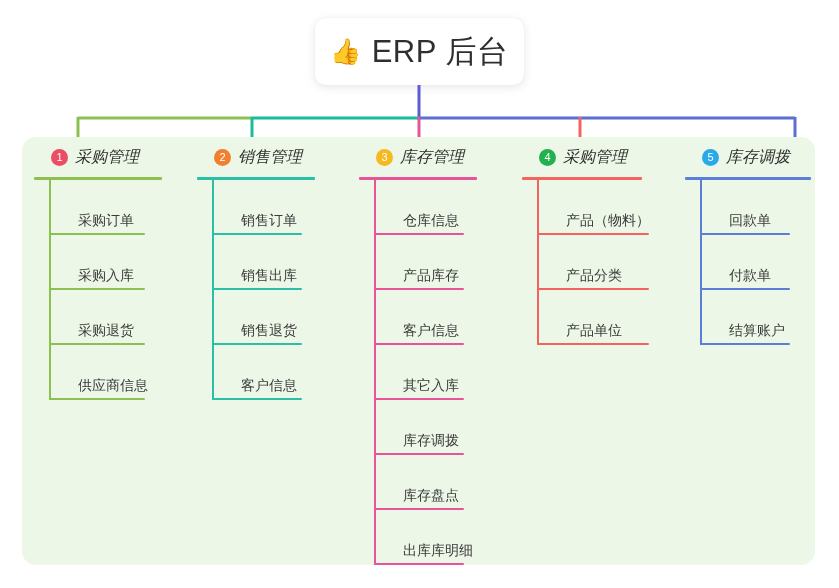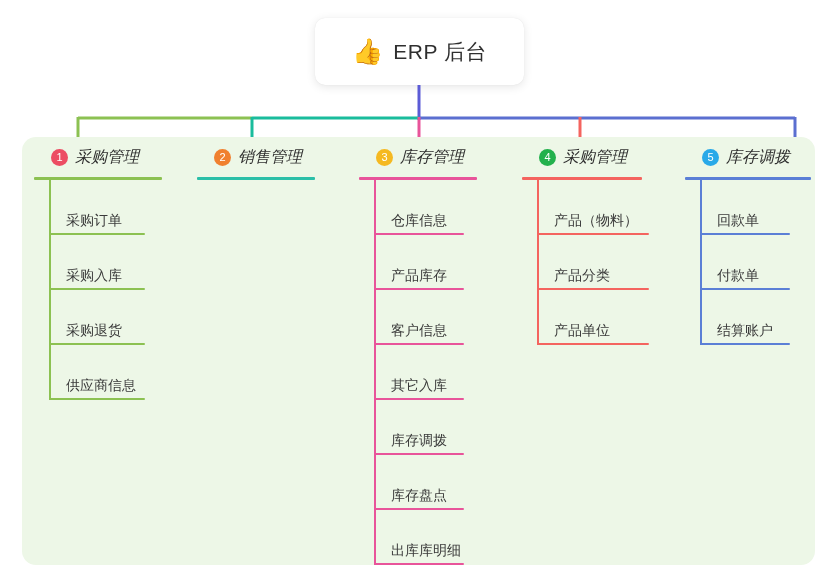--- a/index.html
+++ b/index.html
@@ -31,21 +31,21 @@
     justify-content: center;
     gap: 10px;
     box-sizing: border-box;
   }
   #root-card .thumb {
     font-size: 25px;
     line-height: 1;
     display: block;
   }
   #root-card .title-text {
-    font-size: 21px;
+    font-size: 31px;
     color: #2f2f2f;
     letter-spacing: 0.5px;
     white-space: nowrap;
   }
 
   
   #connectors {
     position: absolute;
     left: 0;
     top: 0;
@@ -119,21 +119,21 @@
     top: 0;
     width: 2px;
     background: currentColor;
   }
   .item {
     position: relative;
     height: 55px;
     box-sizing: border-box;
     display: flex;
     align-items: flex-end;
-    padding-left: 17px;
+    padding-left: 29px;
     padding-bottom: 5px;
   }
   .item .label {
     font-size: 14px;
     color: #3a3a3a;
     white-space: nowrap;
     position: relative;
     z-index: 2;
   }
   .item .underline {
@@ -193,20 +193,39 @@
           <div class="underline" style="background: rgb(140, 193, 82); width: 96px;"></div>
         </div>
       </div>
     </div>
     <div class="column" style="left: 197px;">
       <div class="col-head">
         <span class="badge" style="background: rgb(240, 128, 47);">2</span>
         <span class="col-title">销售管理</span>
       </div>
       <div class="head-rule" style="background: rgb(43, 191, 168); width: 118px;"></div>
+      <div class="items" style="color: rgb(43, 191, 168);">
+        <div class="spine" style="height: 220px; background: rgb(43, 191, 168);"></div>
+        <div class="item">
+          <span class="label">销售订单</span>
+          <div class="underline" style="background: rgb(43, 191, 168); width: 90px;"></div>
+        </div>
+        <div class="item">
+          <span class="label">销售出库</span>
+          <div class="underline" style="background: rgb(43, 191, 168); width: 90px;"></div>
+        </div>
+        <div class="item">
+          <span class="label">销售退货</span>
+          <div class="underline" style="background: rgb(43, 191, 168); width: 90px;"></div>
+        </div>
+        <div class="item">
+          <span class="label">客户信息</span>
+          <div class="underline" style="background: rgb(43, 191, 168); width: 90px;"></div>
+        </div>
+      </div>
     </div>
     <div class="column" style="left: 359px;">
       <div class="col-head">
         <span class="badge" style="background: rgb(245, 185, 33);">3</span>
         <span class="col-title">库存管理</span>
       </div>
       <div class="head-rule" style="background: rgb(232, 84, 154); width: 118px;"></div>
       <div class="items" style="color: rgb(232, 84, 154);">
         <div class="spine" style="height: 385px; background: rgb(232, 84, 154);"></div>
         <div class="item">

